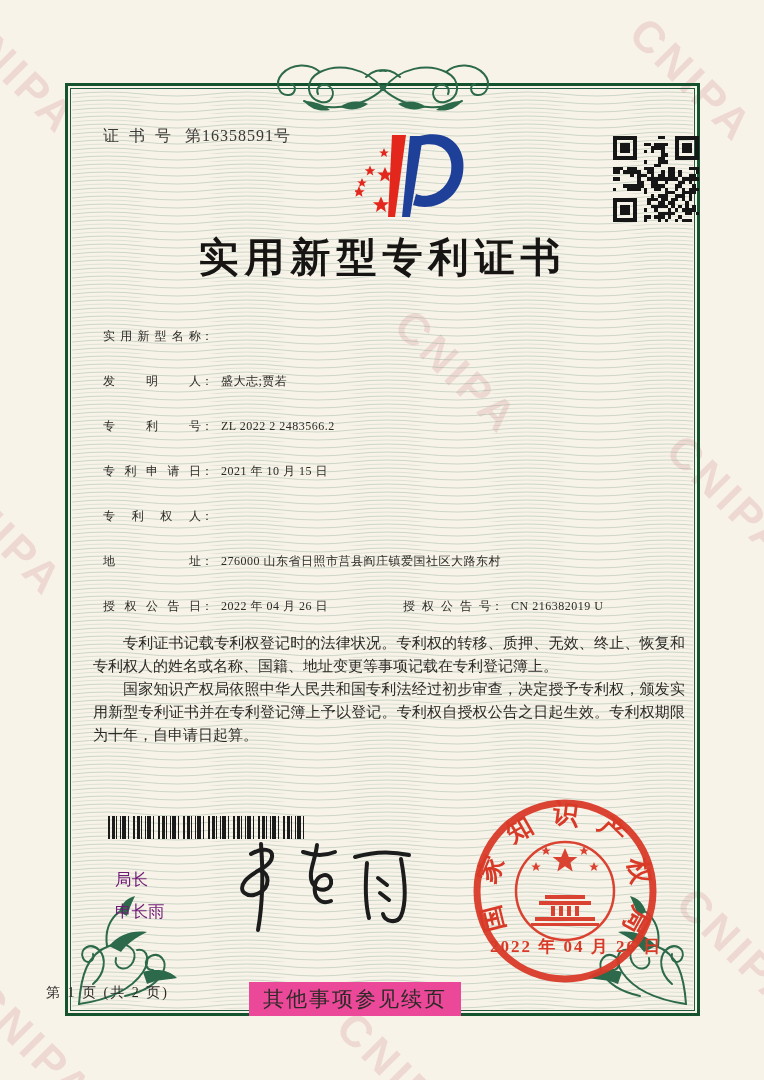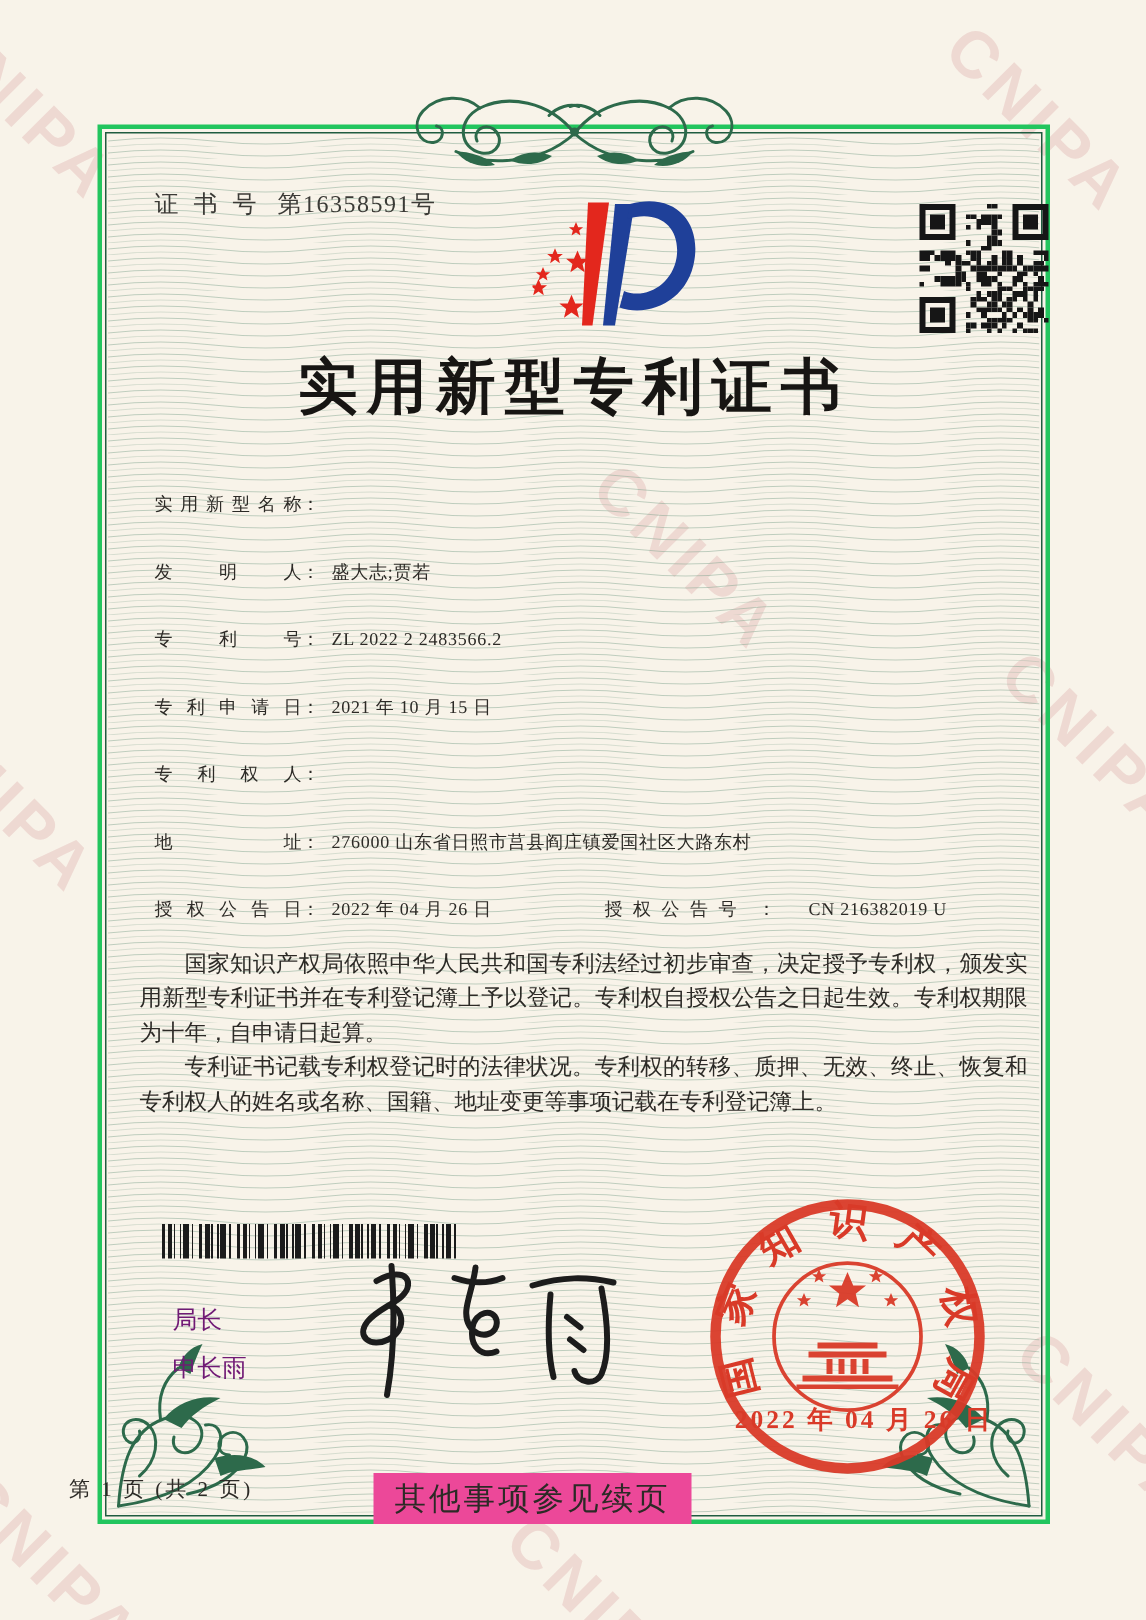--- a/index.html
+++ b/index.html
@@ -17,21 +17,21 @@
     font-family:"Liberation Sans","DejaVu Sans",sans-serif;
     font-weight:bold;font-size:44px;letter-spacing:4px;
     color:#ecd3cd;opacity:.8;
     transform:rotate(45deg);transform-origin:left top;
     white-space:nowrap;pointer-events:none;
   }
 
   
   .frame{
     position:absolute;left:65px;top:83px;width:635px;height:933px;
-    border:3px solid #22c55e;box-sizing:border-box;
+    border:3px solid #14532d;box-sizing:border-box;
   }
   .frame-inner{position:absolute;inset:2px;border:1px solid #1f5c40;}
   .waves{position:absolute;inset:4px;width:calc(100% - 8px);height:calc(100% - 8px);opacity:.5;}
 
   .stk{fill:none;stroke:#2d6a4b;stroke-width:2;stroke-linecap:round;}
   .fil{fill:#2d6a4b;}
   .orn{position:absolute;}
   .orn-top{left:50%;top:-27px;transform:translateX(-50%);}
   .orn-bl{left:3px;bottom:3px;}
   .orn-br{right:3px;bottom:3px;transform:scaleX(-1);}
@@ -53,21 +53,21 @@
     position:absolute;left:0;top:144px;width:100%;text-align:center;
     font-size:40px;font-weight:bold;letter-spacing:6px;color:#171513;
   }
 
   .fields{position:absolute;left:35px;top:228px;width:572px;font-size:12px;}
   .frow{height:45px;display:flex;align-items:center;position:relative;}
   .flabel{display:inline-block;width:98px;text-align:justify;text-align-last:justify;flex:none;}
   .fcolon{display:inline-block;width:20px;flex:none;}
   .fvalue{letter-spacing:.5px;white-space:nowrap;}
   .grp{display:flex;align-items:center;}
-  .g2{position:absolute;left:300px;top:0;height:45px;gap:14px;}
+  .g2{position:absolute;left:300px;top:0;height:45px;}
   .g2 .flabel{width:88px;}
 
   .paras{
     position:absolute;left:25px;top:546px;width:592px;
     font-size:15px;line-height:23px;text-align:justify;
   }
   .paras p{margin:0;text-indent:2em;}
 
   .barcode{
     position:absolute;left:40px;top:730px;width:200px;height:23px;
@@ -859,22 +859,22 @@
         <span class="fvalue">2022 年 04 月 26 日</span>
         <span class="grp g2">
           <span class="flabel">授权公告号</span>
             <span class="fcolon">：</span>
           <span class="fvalue">CN 216382019 U</span>
         </span>
       </div>
     </div>
 
     <div class="paras">
+      <p>专利证书记载专利权登记时的法律状况。专利权的转移、质押、无效、终止、恢复和专利权人的姓名或名称、国籍、地址变更等事项记载在专利登记簿上。</p>
       <p>国家知识产权局依照中华人民共和国专利法经过初步审查，决定授予专利权，颁发实用新型专利证书并在专利登记簿上予以登记。专利权自授权公告之日起生效。专利权期限为十年，自申请日起算。</p>
-      <p>专利证书记载专利权登记时的法律状况。专利权的转移、质押、无效、终止、恢复和专利权人的姓名或名称、国籍、地址变更等事项记载在专利登记簿上。</p>
     </div>
 
     <div class="barcode"></div>
 
     <div class="director">
       <div>局长</div>
       <div>申长雨</div>
     </div>
 
     <svg class="sig" width="200" height="95" viewBox="0 0 200 95" xmlns="http://www.w3.org/2000/svg">

